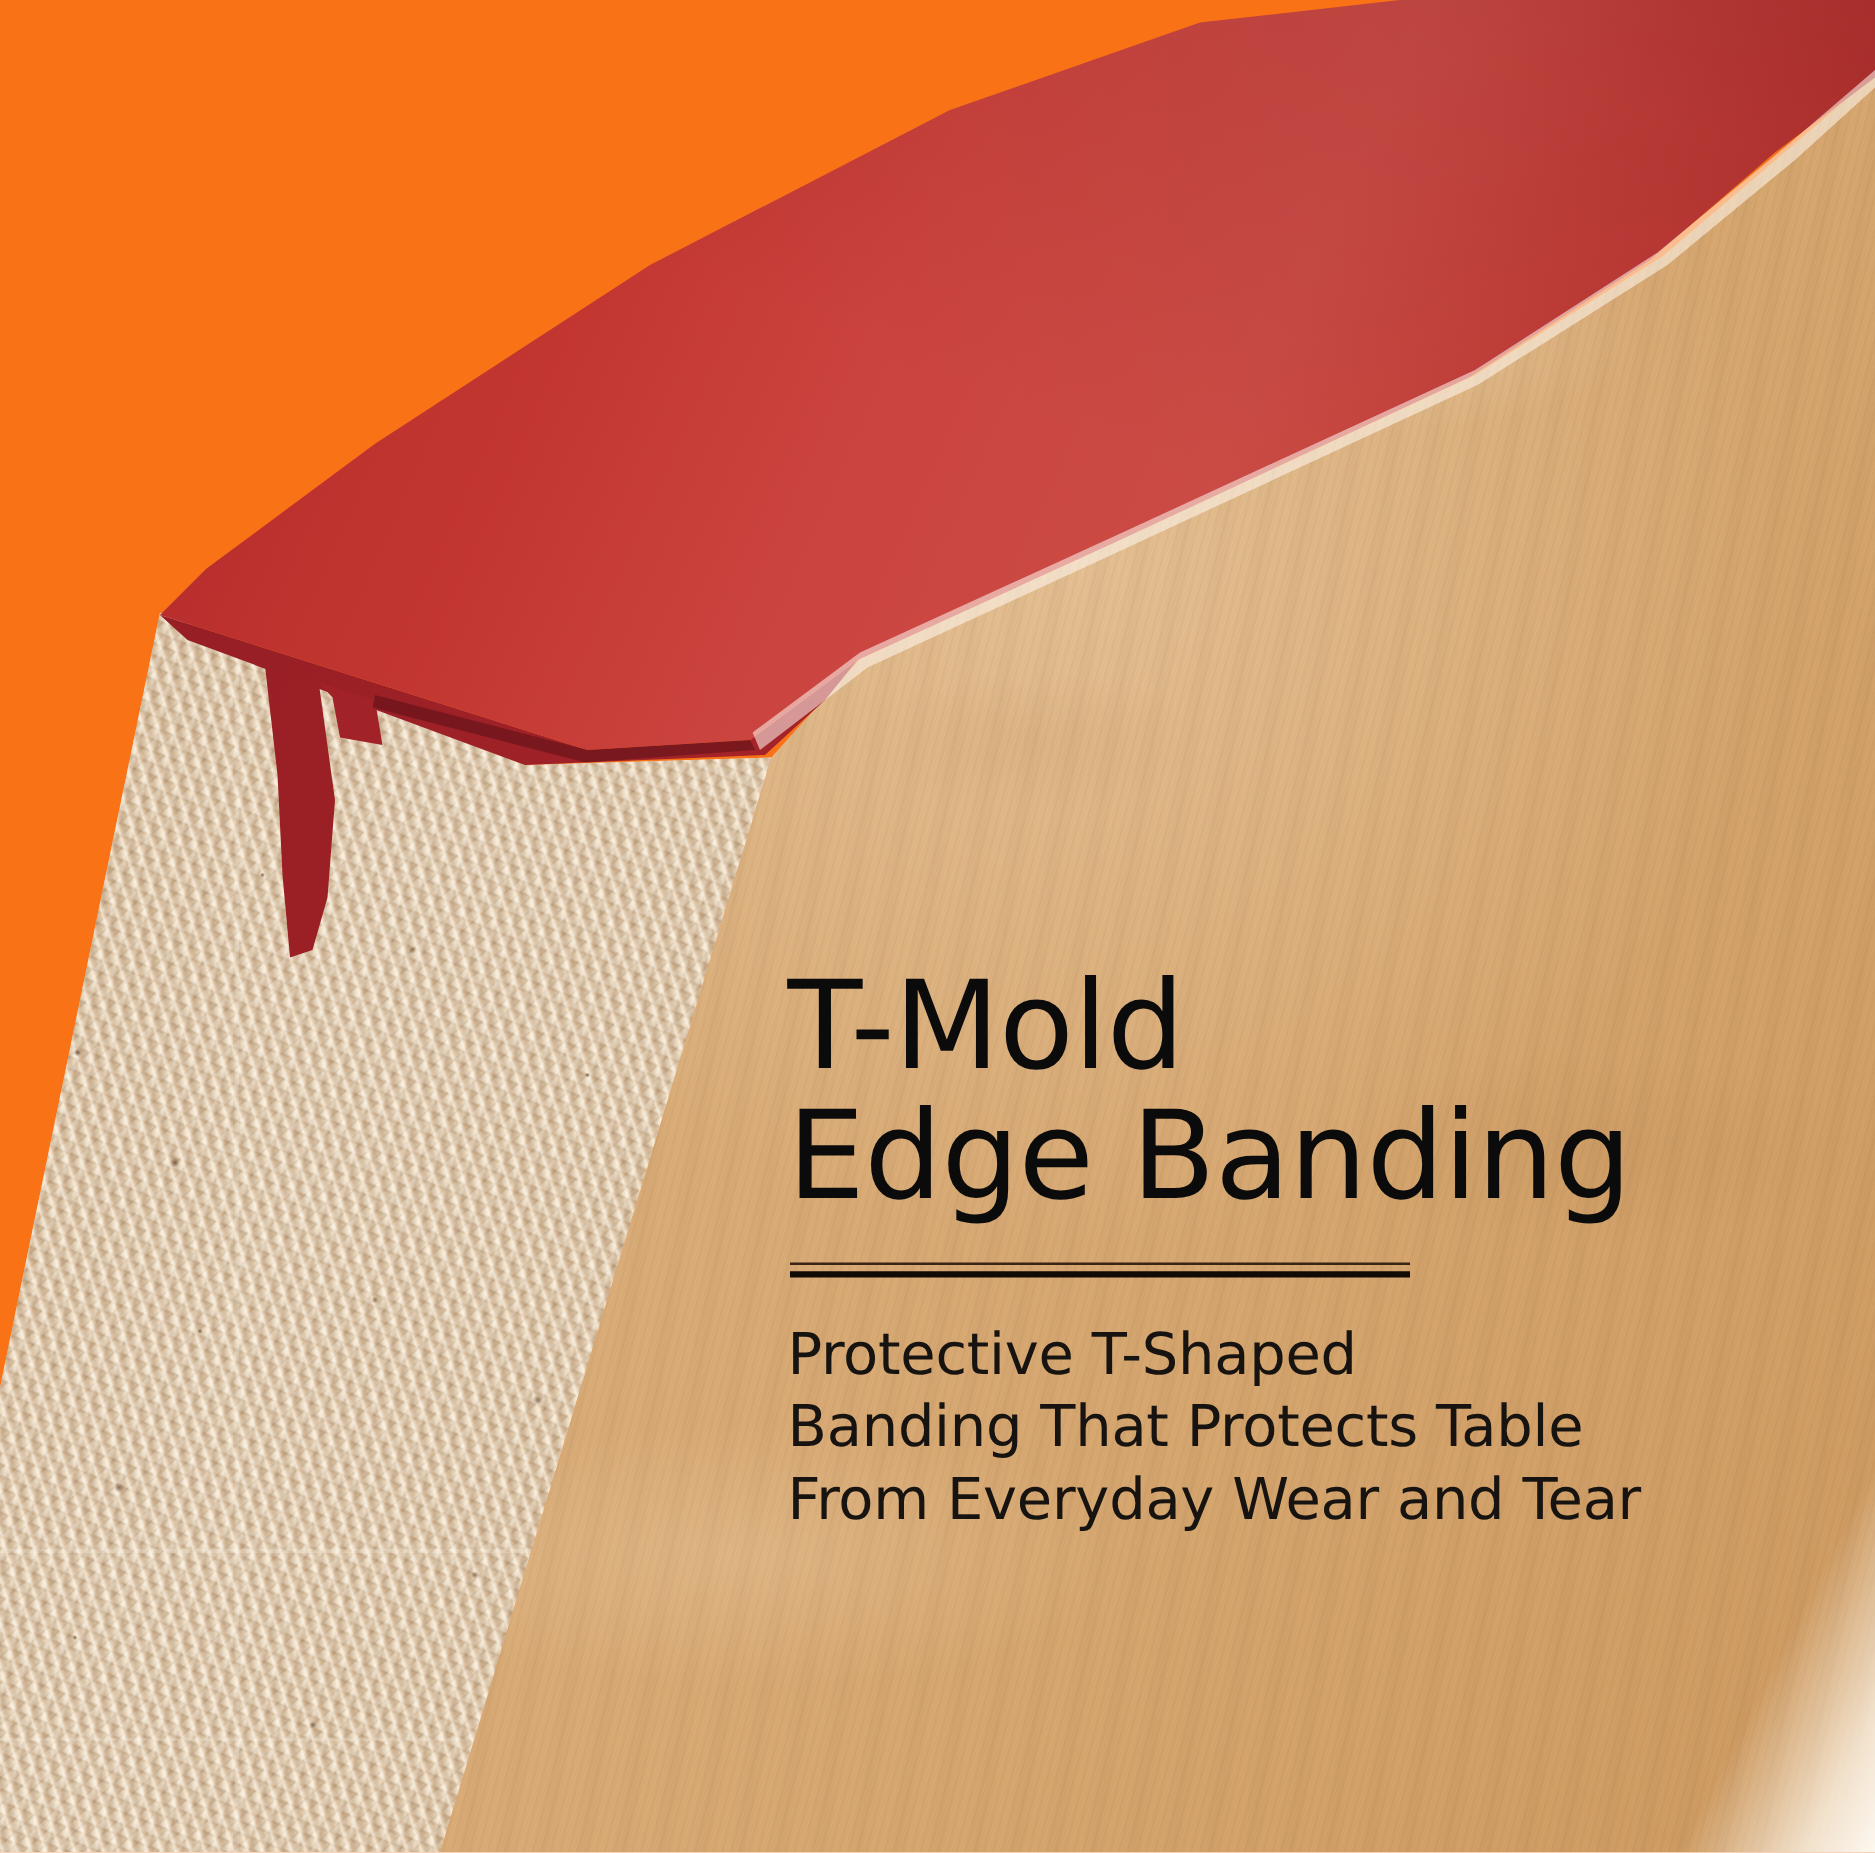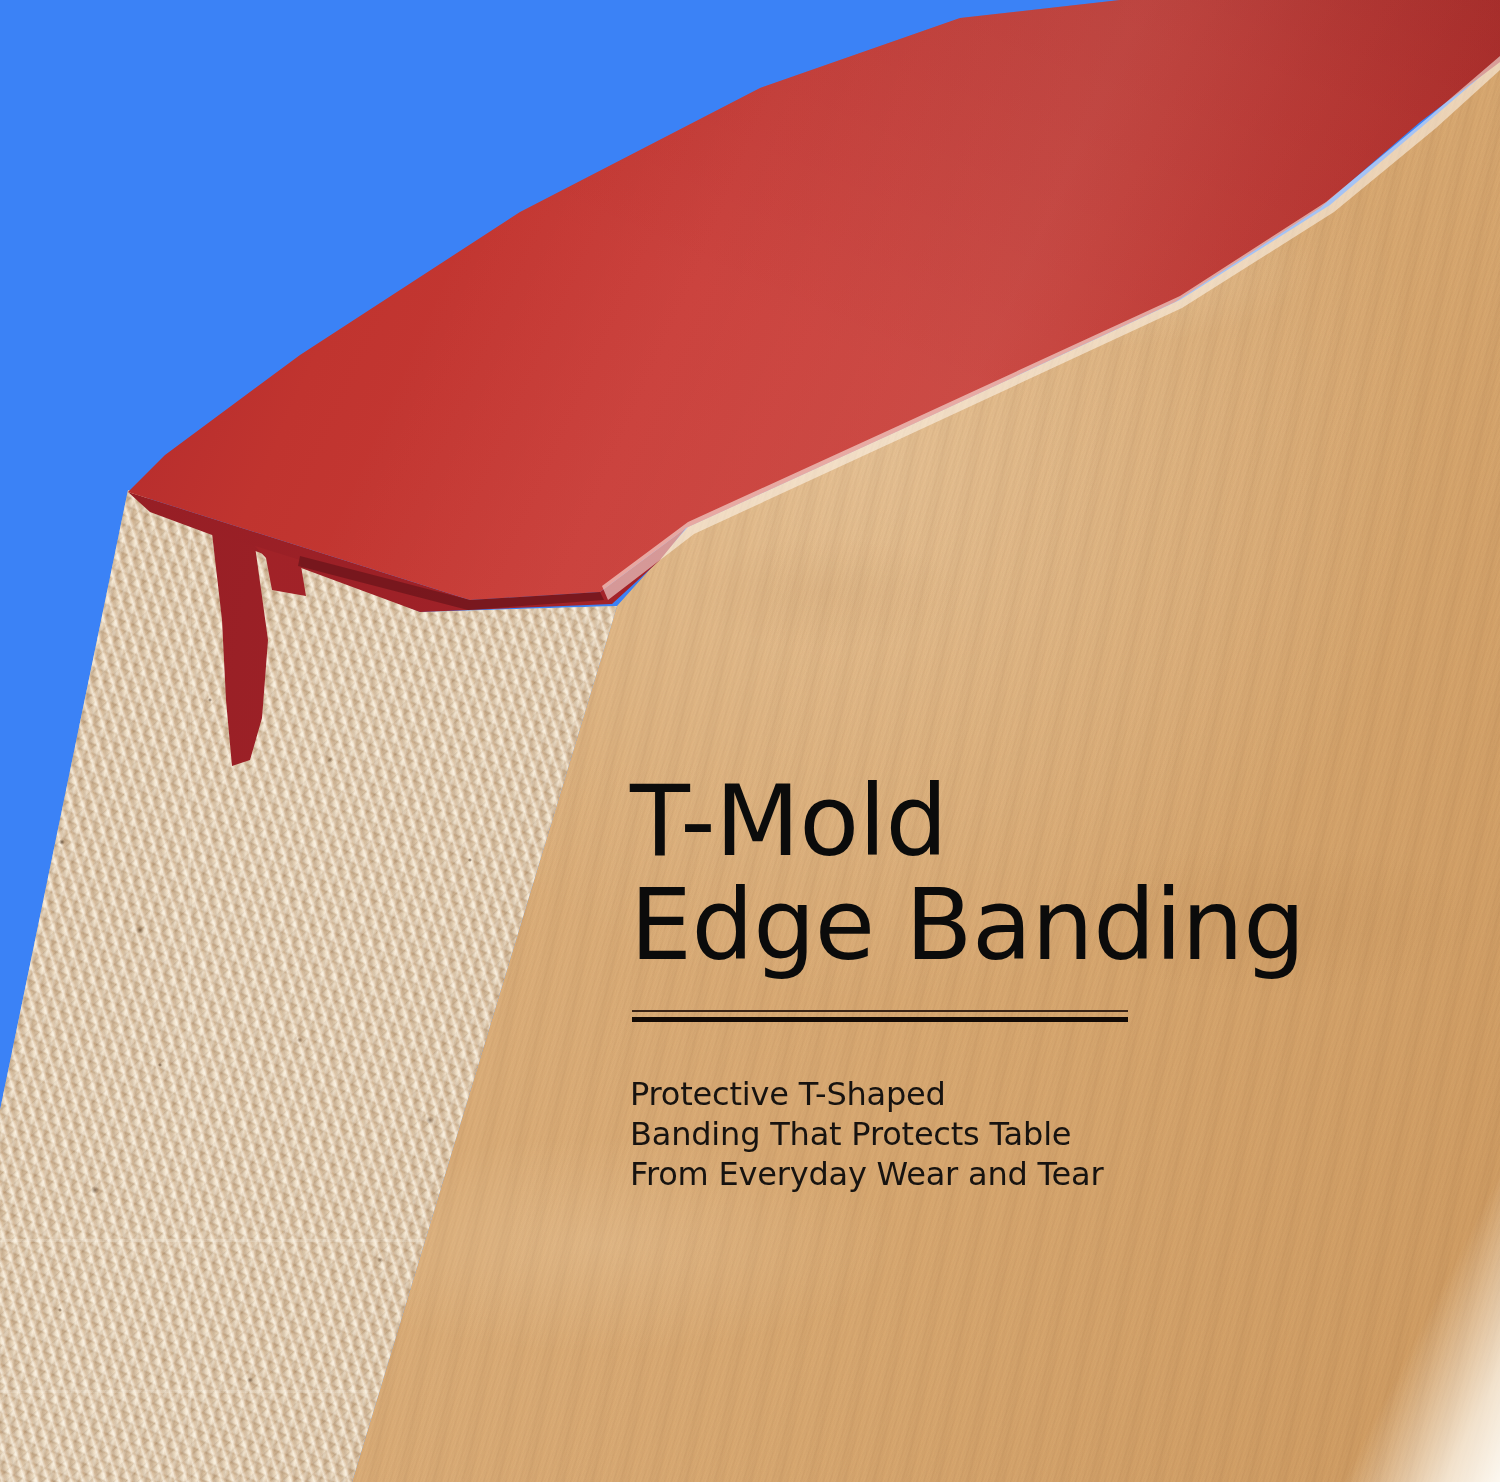--- a/index.html
+++ b/index.html
@@ -8,21 +8,21 @@
     background: #ffffff;
   }
   body {
     font-family: "Liberation Sans", sans-serif;
   }
 
   #stage {
     position: relative;
     width: 1500px;
     height: 1482px;
-    background: #3b82f6;
+    background: #f97316;
     overflow: hidden;
   }
 
   
   #board-assembly {
     position: absolute;
     inset: 0;
   }
 
   .layer { position: absolute; }
@@ -348,24 +348,24 @@
   #divider .rule {
     position: absolute;
     left: 0;
     width: 100%;
     background: #1a0d06;
   }
   #divider .rule.top { top: 0px;  height: 2px; background:#3a2416; }
   #divider .rule.bottom { top: 7px; height: 5px; background:#120a05; }
 
   #subcopy {
-    margin: 50px 0 0 0;
+    margin: 31px 0 0 0;
     font-family: "DejaVu Sans", "Liberation Sans", sans-serif;
     font-weight: 400;
-    font-size: 32px;
+    font-size: 46px;
     line-height: 1.26;
     letter-spacing: -0.2px;
     color: #171310;
     white-space: pre-line;
   }
 </style>
 </head>
 <body>
 
 <div id="stage">

